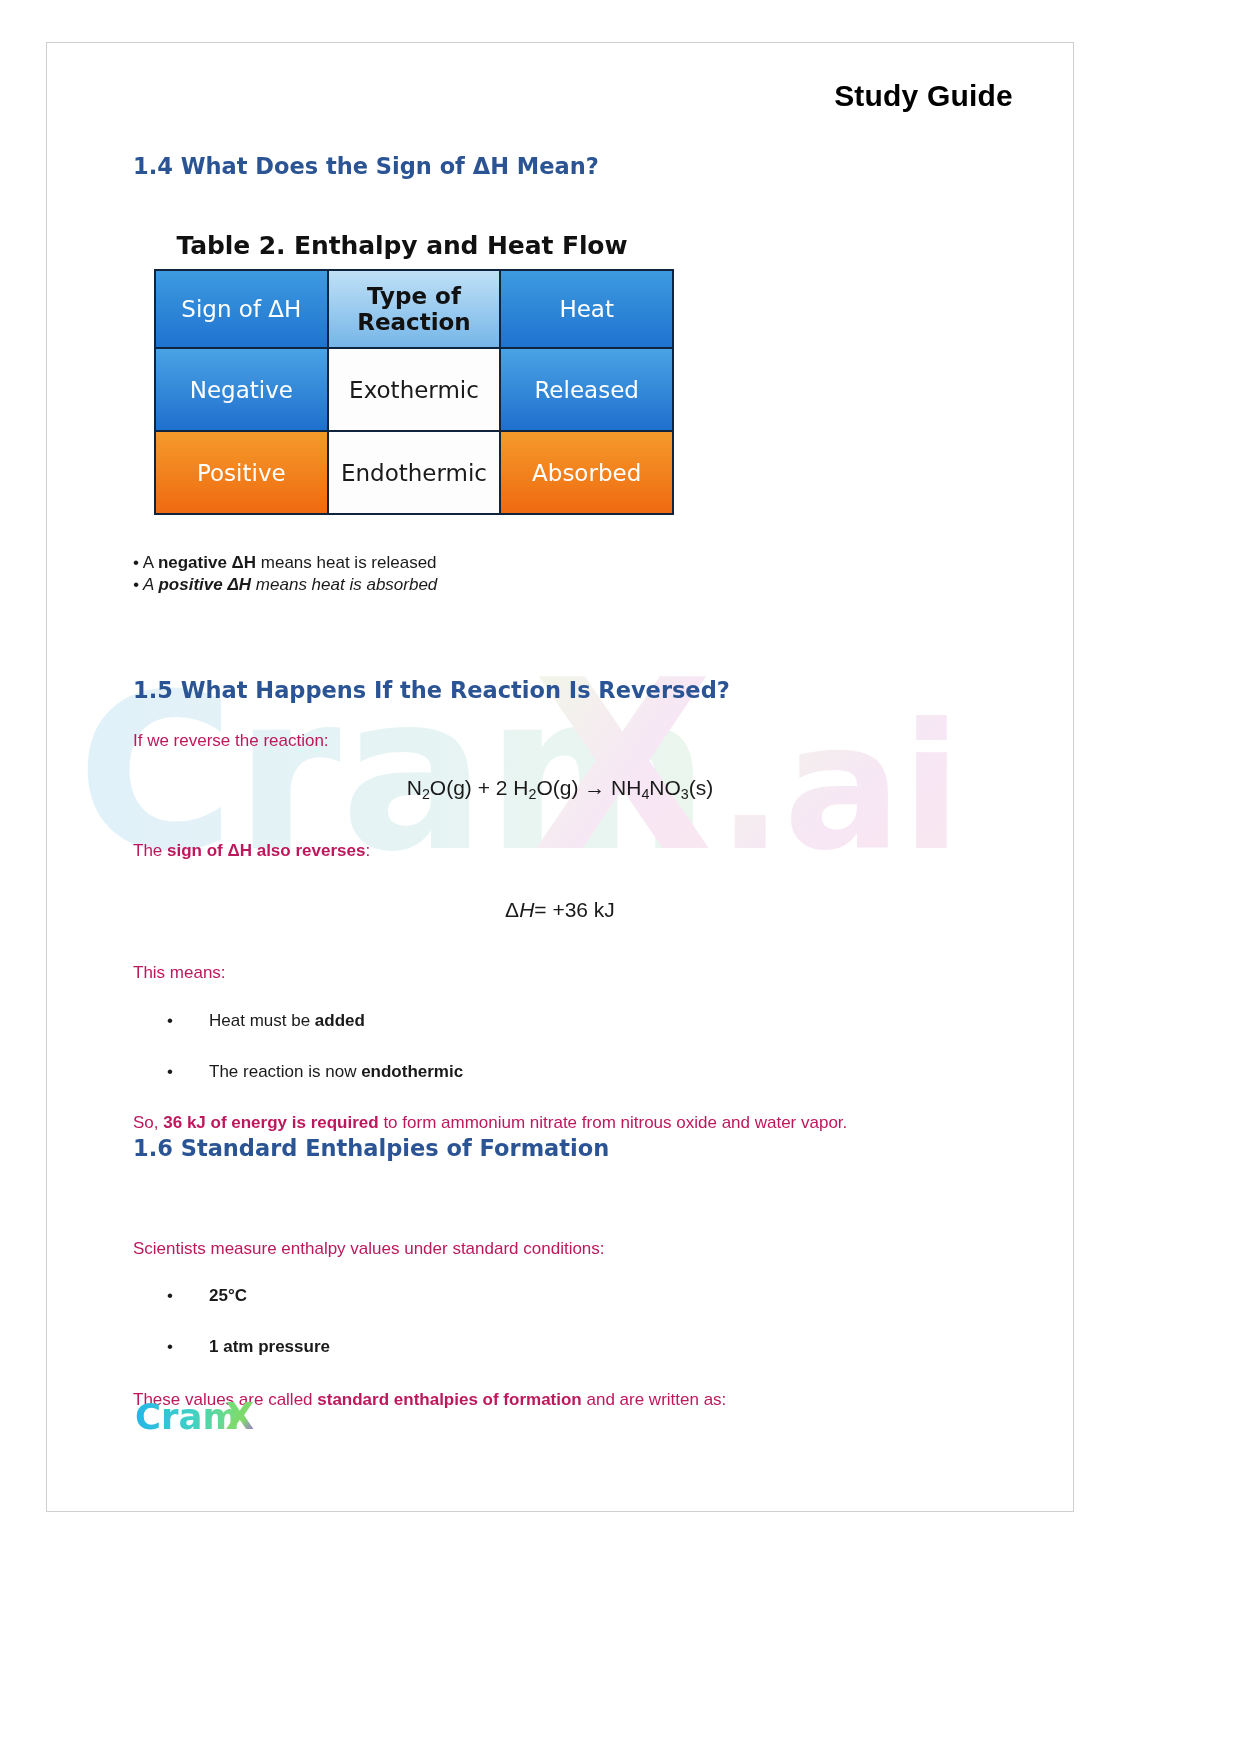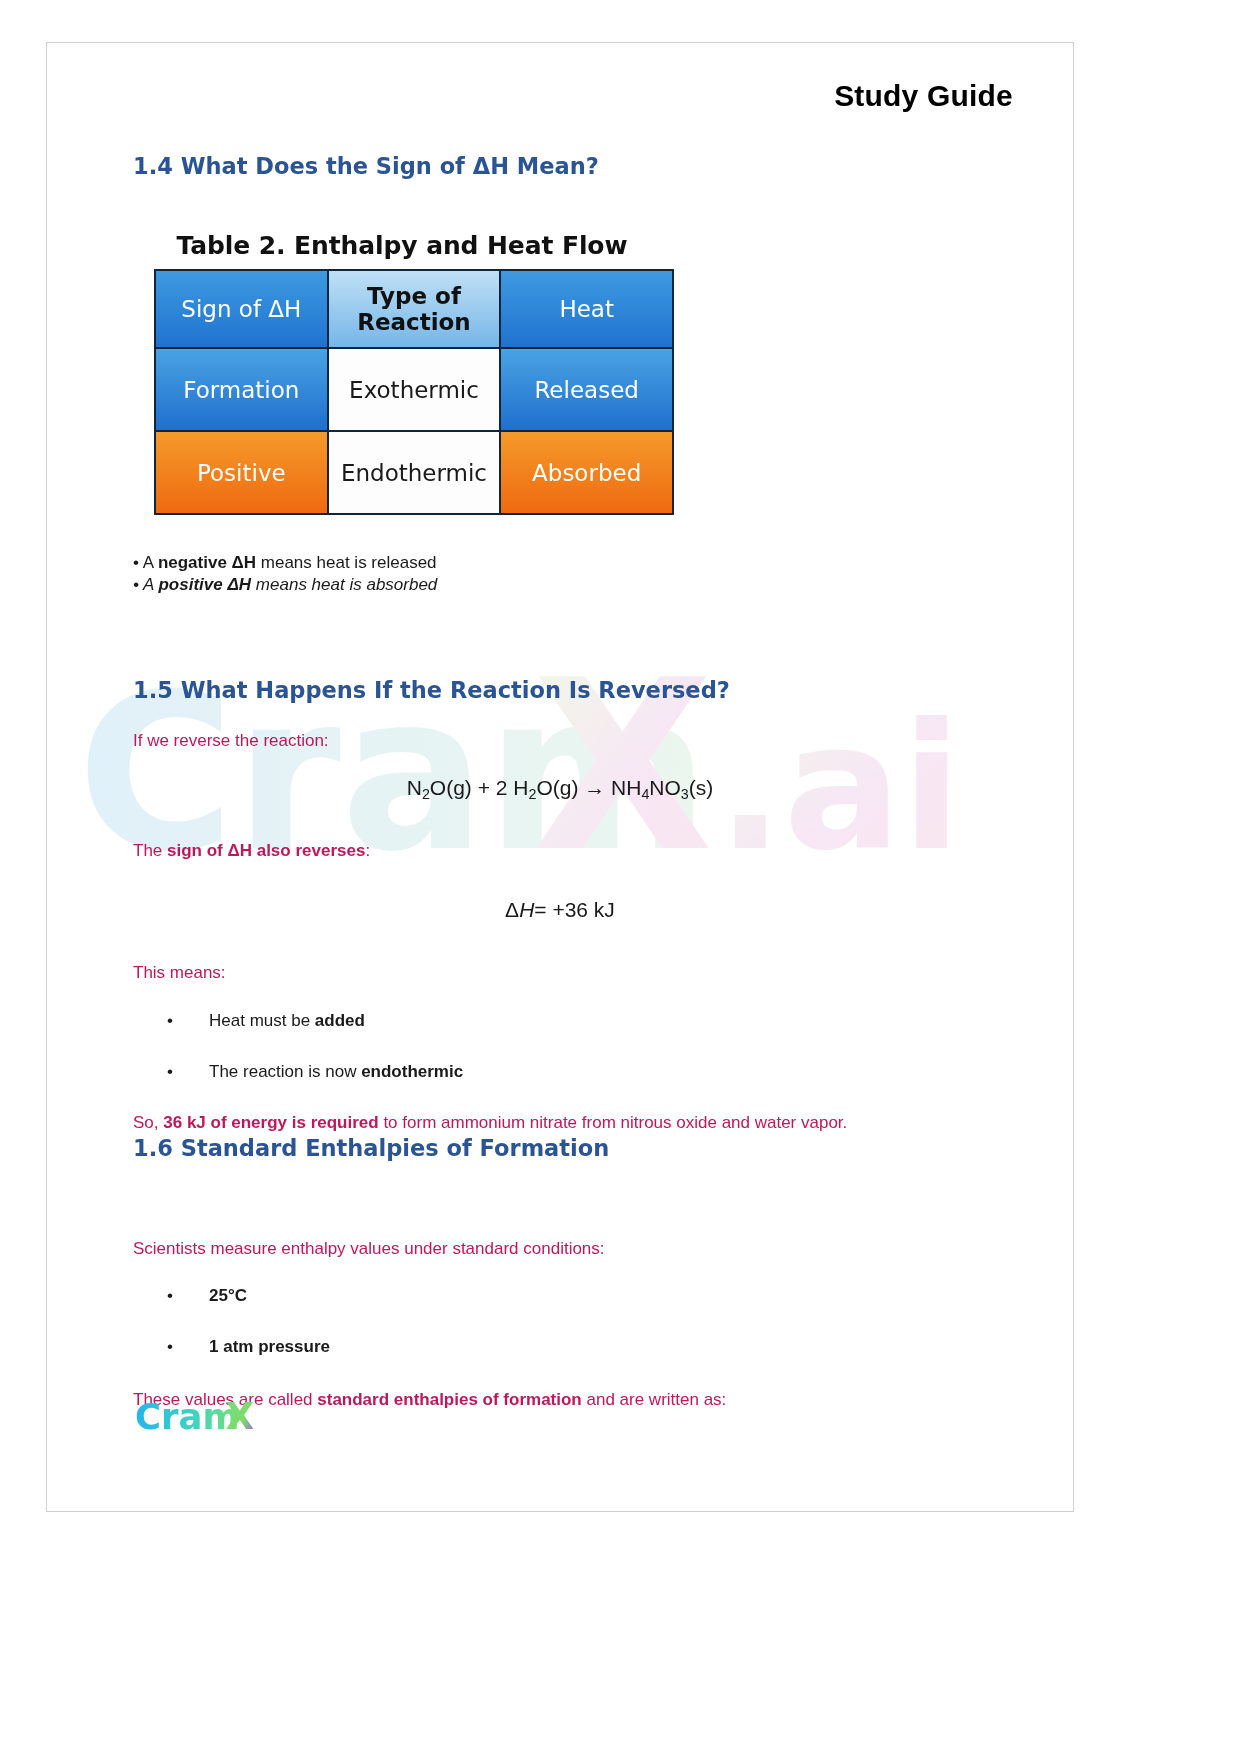--- a/index.html
+++ b/index.html
@@ -196,21 +196,21 @@
     <div class="table-wrap">
       <div class="table-title">Table 2. Enthalpy and Heat Flow</div>
       <table class="t2">
         <tbody>
             <tr class="r-head">
           <td class="c-blue-dark">Sign of ΔH</td>
           <td class="c-blue-light">Type of Reaction</td>
           <td class="c-blue-dark">Heat</td>
         </tr>
         <tr class="r-body">
-          <td class="c-blue-cell">Formation</td>
+          <td class="c-blue-cell">Negative</td>
           <td class="c-white">Exothermic</td>
           <td class="c-blue-cell">Released</td>
         </tr>
         <tr class="r-body">
           <td class="c-orange">Positive</td>
           <td class="c-white">Endothermic</td>
           <td class="c-orange">Absorbed</td>
         </tr>
       </tbody>
         </table>

